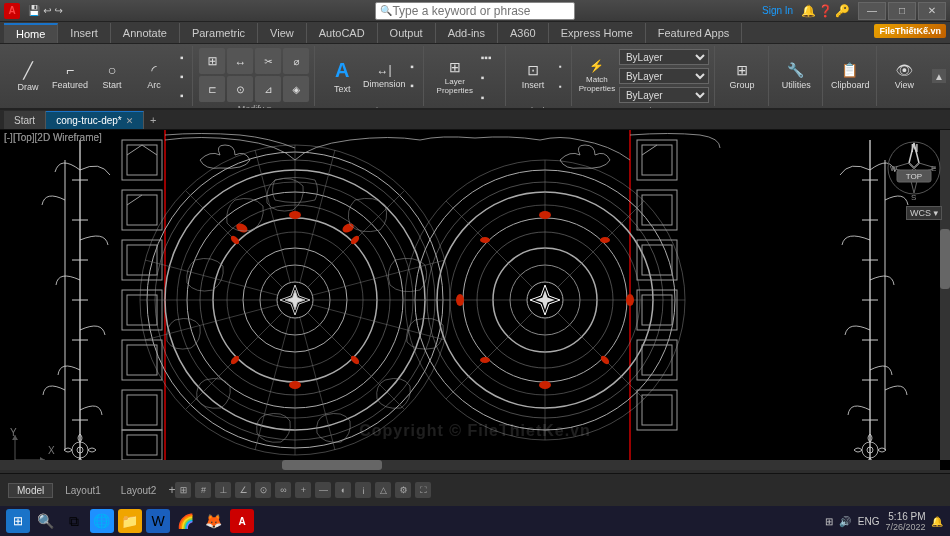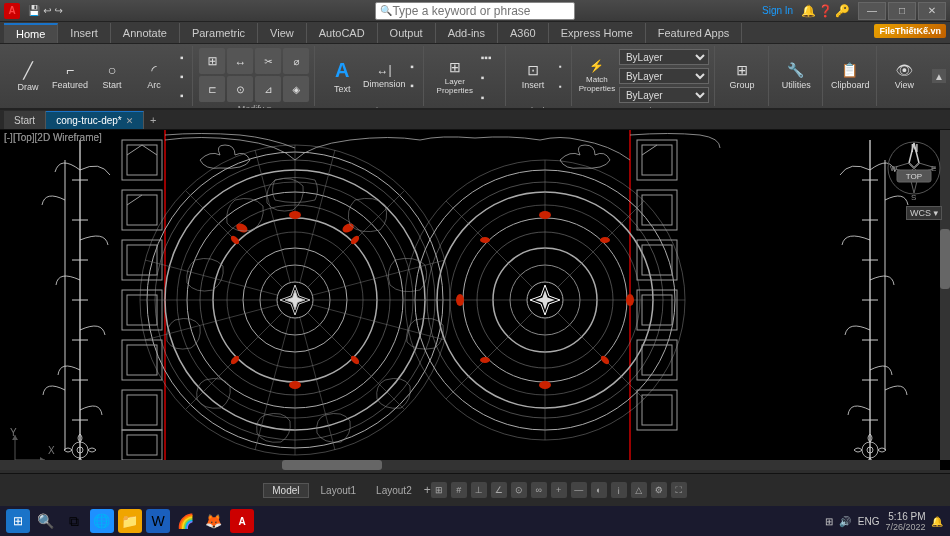--- a/index.html
+++ b/index.html
@@ -734,30 +734,31 @@
         <text x="44" y="33" fill="#888" font-size="8">E</text>
         <text x="3" y="33" fill="#888" font-size="8">W</text>
 
         <rect x="10" y="32" width="34" height="12" rx="2" fill="#555" stroke="#666"></rect>
         <text x="27" y="41" fill="#ddd" font-size="8" text-anchor="middle">TOP</text>
       </svg>
     </div>
 
     <div style="position:absolute; top:76px; right:8px; color:#ccc; font-size:9px; z-index:20; background:#333; padding:1px 3px; border:1px solid #555; cursor:pointer;">WCS ▾</div>
 
+    <div id="watermark" style="position:absolute; bottom:30px; left:50%; transform:translateX(-50%); color:rgba(255,255,255,0.12); font-size:16px; font-weight:bold; z-index:5; white-space:nowrap; letter-spacing:1px;">Copyright © FileThietKe.vn</div>
 
     <div id="v-scrollbar">
       <div id="v-scrollbar-thumb"></div>
     </div>
     <div id="h-scrollbar">
       <div id="h-scrollbar-thumb"></div>
     </div>
   </div>
 
-  <div id="status-bar" style="position:absolute; bottom:30px; left:0; width:950px; height:22px; background:#2a2a2a; display:flex; align-items:center; justify-content:center; padding:16px 8px; border-top:1px solid #111;">
+  <div id="status-bar" style="position:absolute; bottom:30px; left:0; width:950px; height:22px; background:#2a2a2a; display:flex; align-items:center; justify-content:flex-start; padding:16px 8px; border-top:1px solid #111;">
     <div id="status-left" style="display:flex; align-items:center; gap:4px;">
       <div style="color:#ddd; font-size:10px; padding:1px 8px; background:#3a3a3a; border:1px solid #555; cursor:pointer;">
         <span>Model</span>
       </div>
       <div style="color:#aaa; font-size:10px; padding:1px 8px; cursor:pointer;">
         <span>Layout1</span>
       </div>
       <div style="color:#aaa; font-size:10px; padding:1px 8px; cursor:pointer;">
         <span>Layout2</span>
       </div>

